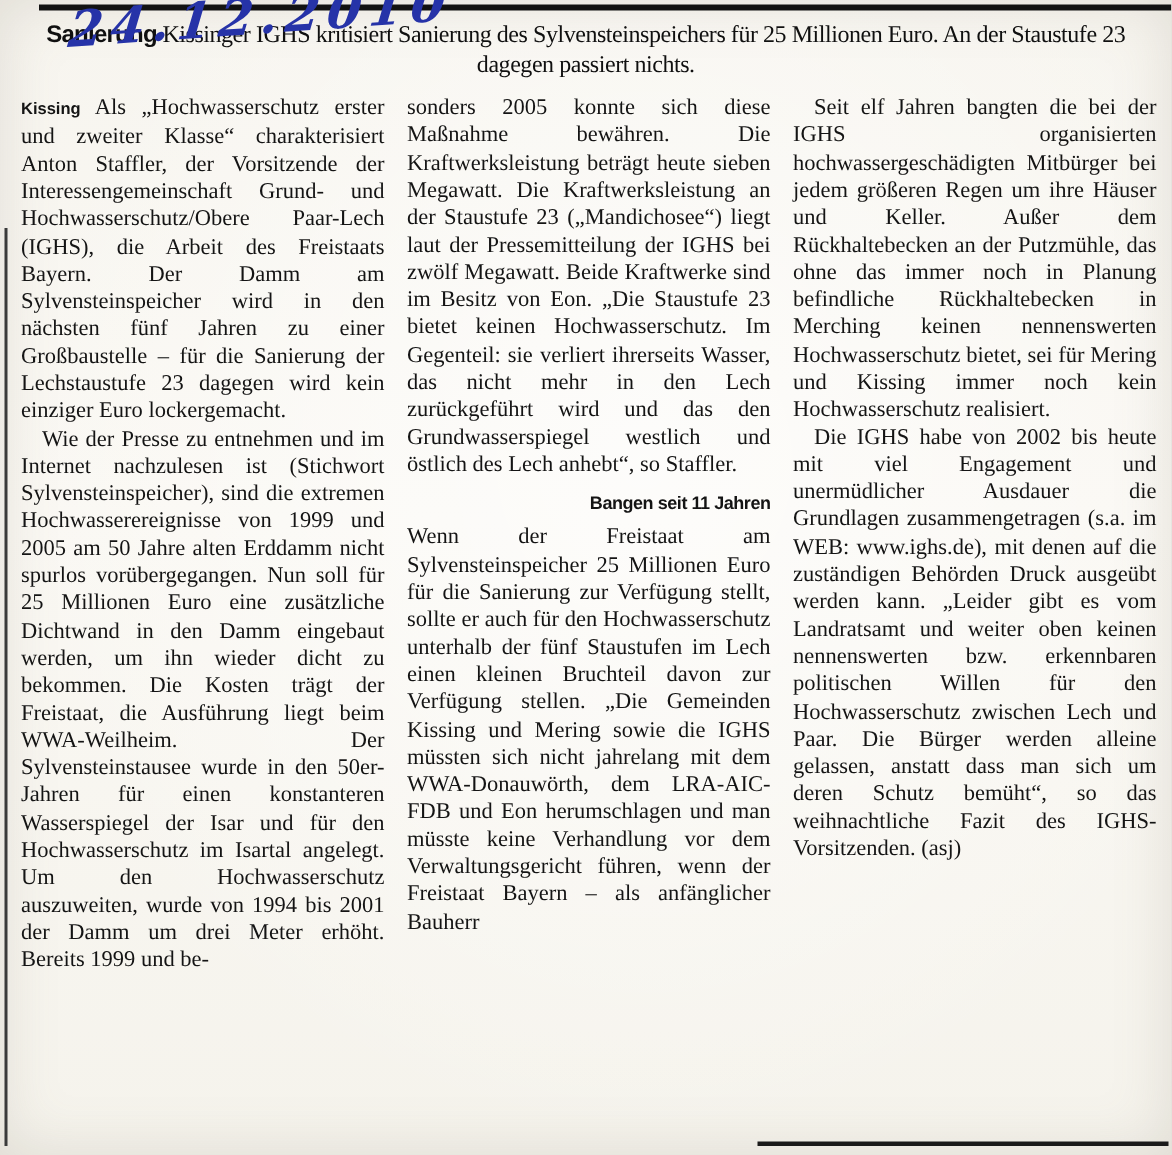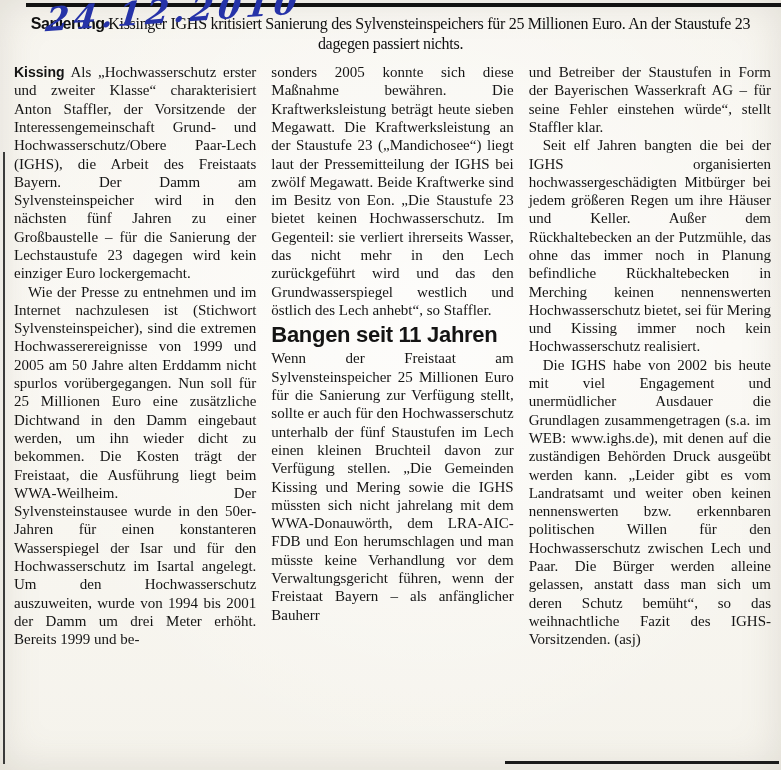--- a/index.html
+++ b/index.html
@@ -76,28 +76,28 @@
     line-height: 18.3px;
     text-align: justify;
     hyphens: auto;
     -webkit-hyphens: auto;
   }
   .col p { margin: 0; }
   .col p.indent { text-indent: 14px; }
   .lead {
     font-family: "Liberation Sans", sans-serif;
     font-weight: 700;
-    font-size: 14px;
+    font-size: 11px;
   }
   .subhead {
     font-family: "Liberation Sans", sans-serif;
     font-weight: 700;
-    font-size: 22px;
+    font-size: 12px;
     margin: 7px 0 5px 0;
-    text-align: left;
+    text-align: right;
     letter-spacing: -0.3px;
   }
   .signoff { }
 </style>
 </head>
 <body>
 
 <div class="page">
 
   <div class="top-rule"></div>
@@ -116,20 +116,19 @@
       <p class="indent">Wie der Presse zu entnehmen und im Internet nachzulesen ist (Stichwort Sylvensteinspeicher), sind die extremen Hochwasserereignisse von 1999 und 2005 am 50 Jahre alten Erddamm nicht spurlos vorübergegangen. Nun soll für 25 Millionen Euro eine zusätzliche Dichtwand in den Damm eingebaut werden, um ihn wieder dicht zu bekommen. Die Kosten trägt der Freistaat, die Ausführung liegt beim WWA-Weilheim. Der Sylvensteinstausee wurde in den 50er-Jahren für einen konstanteren Wasserspiegel der Isar und für den Hochwasserschutz im Isartal angelegt. Um den Hochwasserschutz auszuweiten, wurde von 1994 bis 2001 der Damm um drei Meter erhöht. Bereits 1999 und be-</p>
     </div>
 
     <div class="col">
       <p>sonders 2005 konnte sich diese Maßnahme bewähren. Die Kraftwerksleistung beträgt heute sieben Megawatt. Die Kraftwerksleistung an der Staustufe 23 („Mandichosee“) liegt laut der Pressemitteilung der IGHS bei zwölf Megawatt. Beide Kraftwerke sind im Besitz von Eon. „Die Staustufe 23 bietet keinen Hochwasserschutz. Im Gegenteil: sie verliert ihrerseits Wasser, das nicht mehr in den Lech zurückgeführt wird und das den Grundwasserspiegel westlich und östlich des Lech anhebt“, so Staffler.</p>
       <h2 class="subhead">Bangen seit 11 Jahren</h2>
       <p>Wenn der Freistaat am Sylvensteinspeicher 25 Millionen Euro für die Sanierung zur Verfügung stellt, sollte er auch für den Hochwasserschutz unterhalb der fünf Staustufen im Lech einen kleinen Bruchteil davon zur Verfügung stellen. „Die Gemeinden Kissing und Mering sowie die IGHS müssten sich nicht jahrelang mit dem WWA-Donauwörth, dem LRA-AIC-FDB und Eon herumschlagen und man müsste keine Verhandlung vor dem Verwaltungsgericht führen, wenn der Freistaat Bayern – als anfänglicher Bauherr</p>
     </div>
 
     <div class="col">
-      <p>und Betreiber der Staustufen in Form der Bayerischen Wasserkraft AG – für seine Fehler einstehen würde“, stellt Staffler klar.</p>
       <p class="indent">Seit elf Jahren bangten die bei der IGHS organisierten hochwassergeschädigten Mitbürger bei jedem größeren Regen um ihre Häuser und Keller. Außer dem Rückhaltebecken an der Putzmühle, das ohne das immer noch in Planung befindliche Rückhaltebecken in Merching keinen nennenswerten Hochwasserschutz bietet, sei für Mering und Kissing immer noch kein Hochwasserschutz realisiert.</p>
       <p class="indent"><span>Die IGHS habe von 2002 bis heute mit viel Engagement und unermüdlicher Ausdauer die Grundlagen zusammengetragen (s.a. im WEB: www.ighs.de), mit denen auf die zuständigen Behörden Druck ausgeübt werden kann. „Leider gibt es vom Landratsamt und weiter oben keinen nennenswerten bzw. erkennbaren politischen Willen für den Hochwasserschutz zwischen Lech und Paar. Die Bürger werden alleine gelassen, anstatt dass man sich um deren Schutz bemüht“, so das weihnachtliche Fazit des IGHS-Vorsitzenden.</span>
         <span class="signoff">(asj)</span></p>
     </div>
 
   </div>
 </div>
 
 </body></html>

